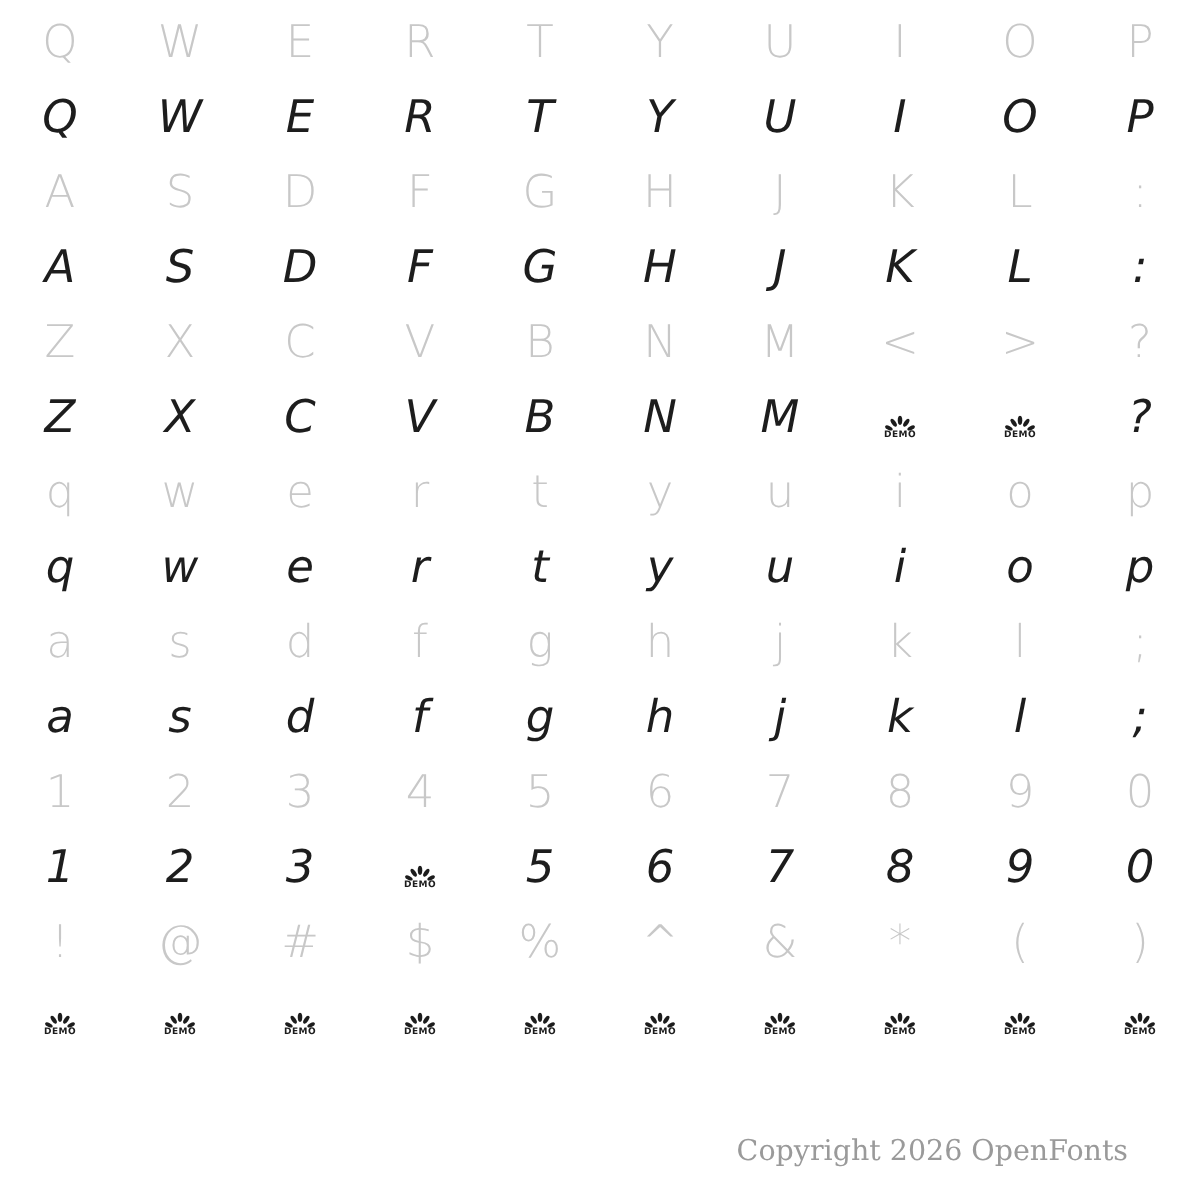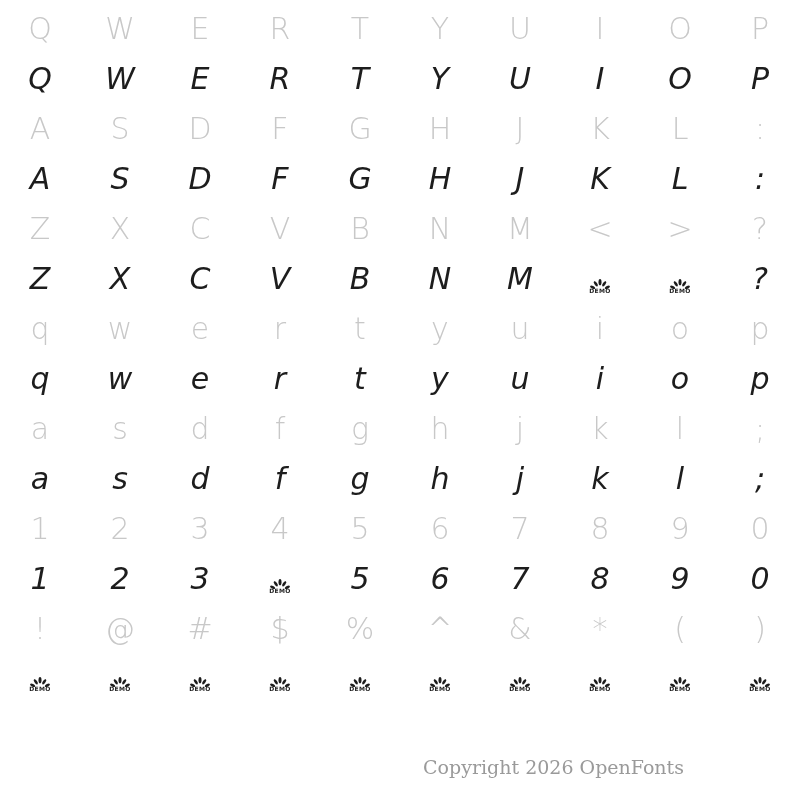--- a/index.html
+++ b/index.html
@@ -84,21 +84,21 @@
   }
   .row.demorow {
     height: 46px;
   }
   .footer {
     position: absolute;
     left: 0;
     bottom: 22px;
     width: 800px;
     text-align: right;
-    padding-right: 116px;
+    padding-right: 48px;
     box-sizing: border-box;
   }
   .footer .copy {
     color: #9a9a9a;
     font-size: 19px;
     font-family: "DejaVu Serif", serif;
     font-weight: 400;
   }
 </style>
 </head>

